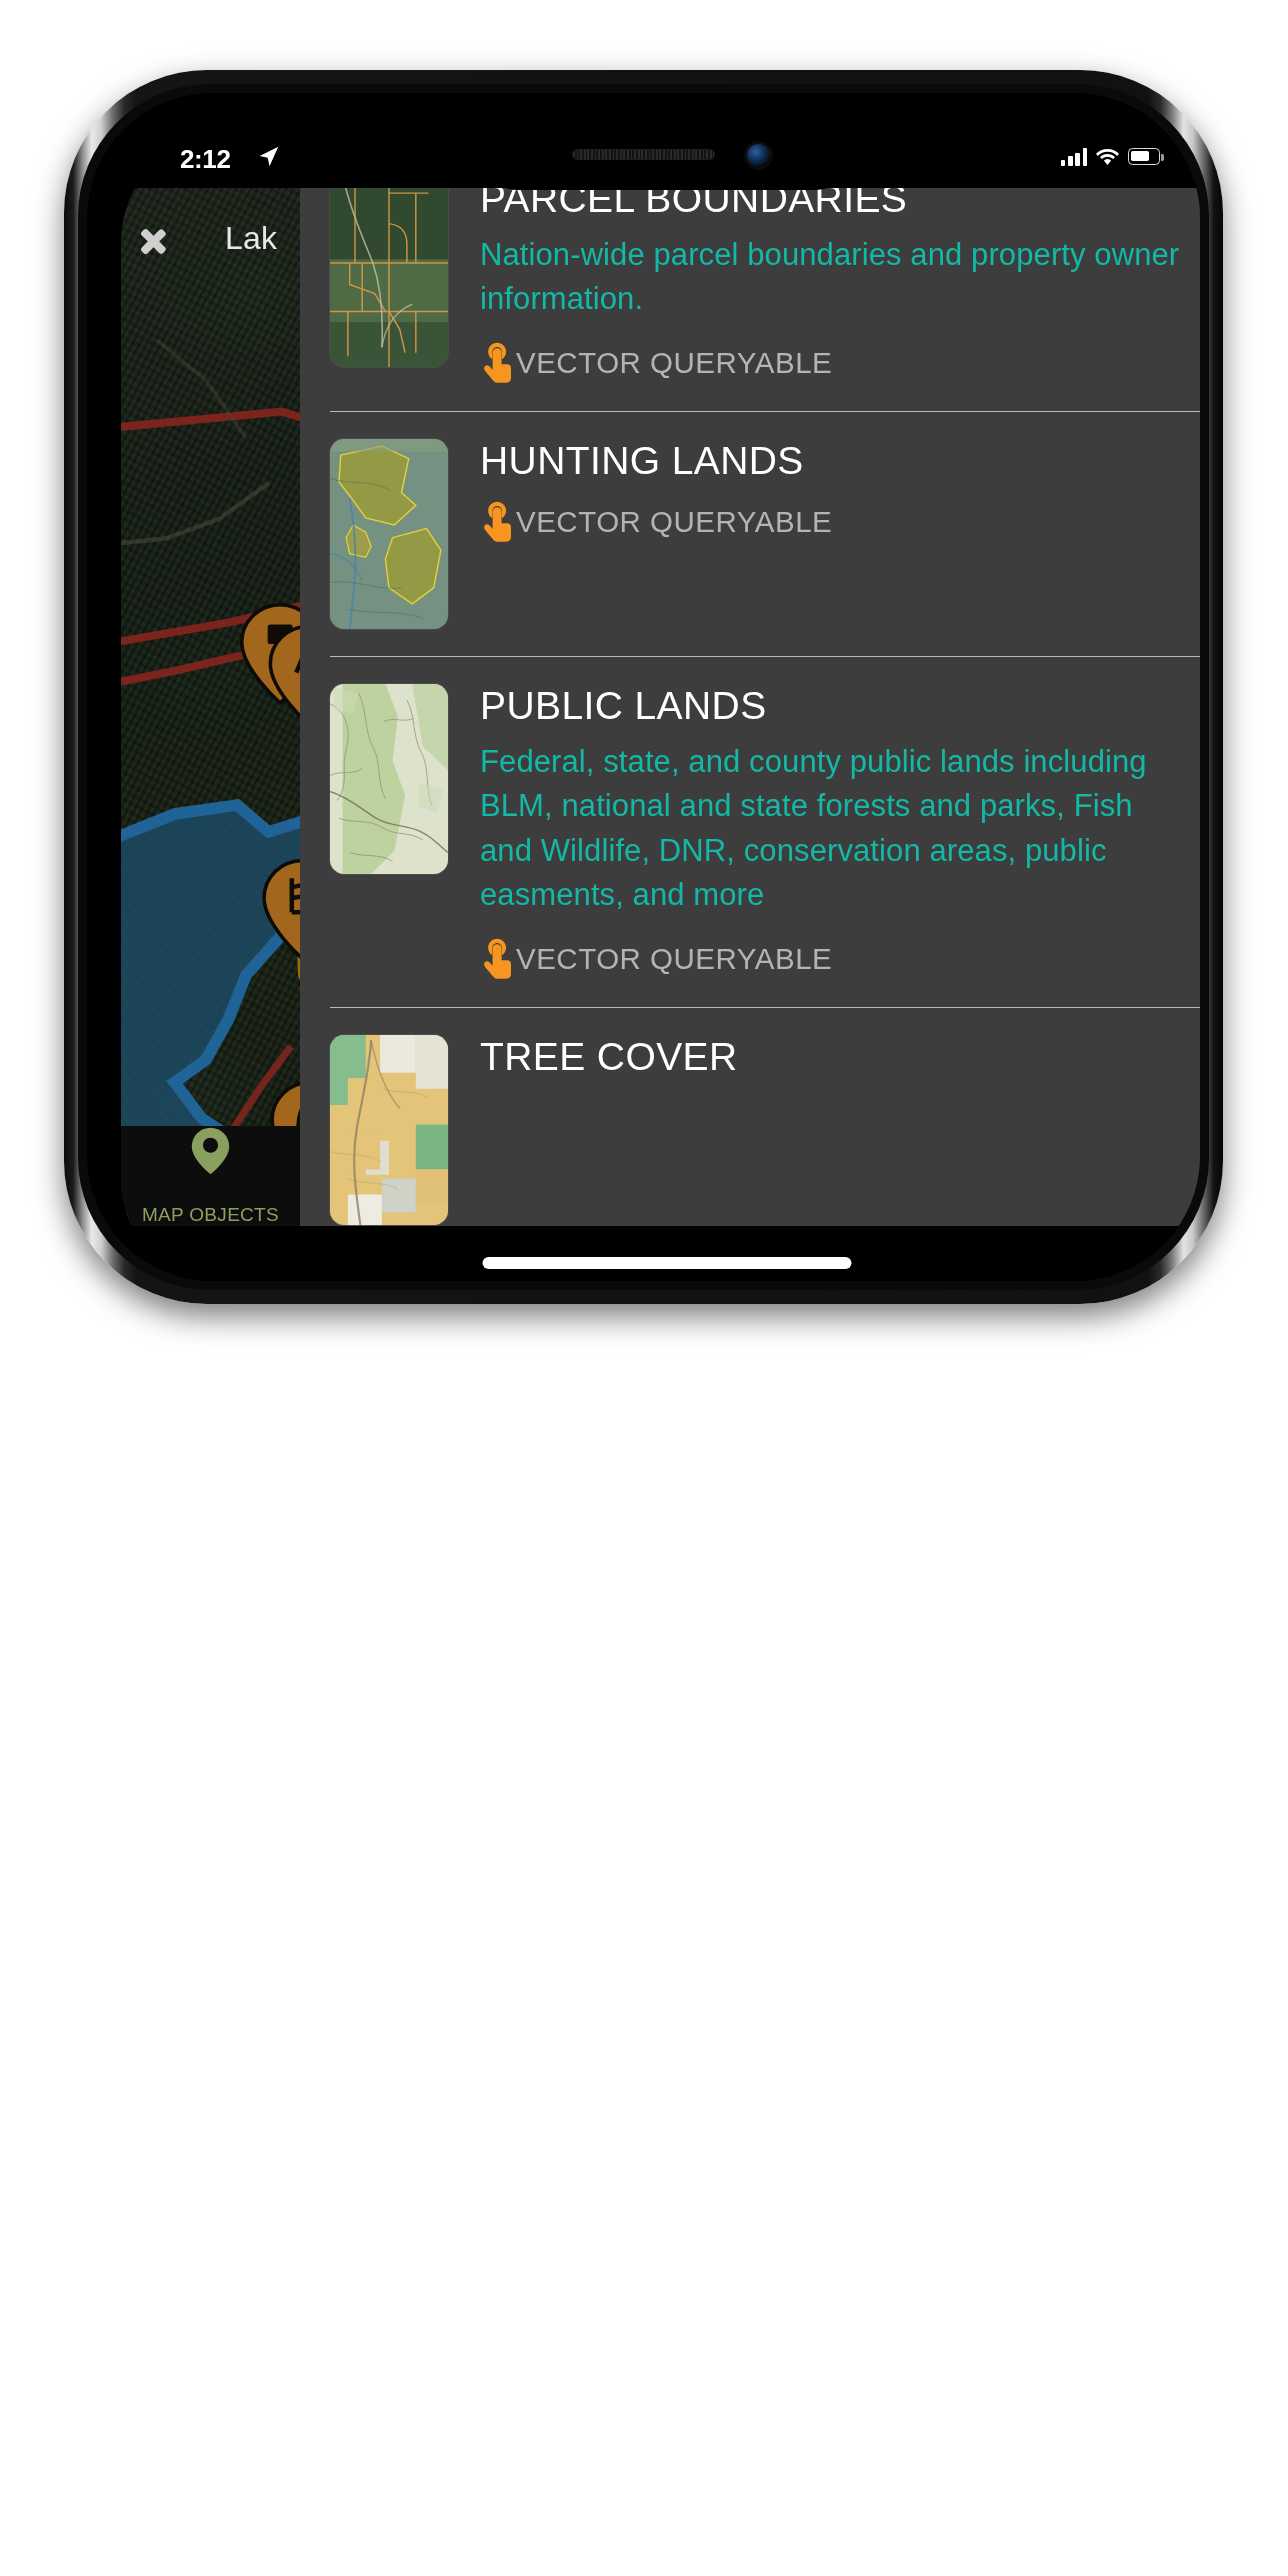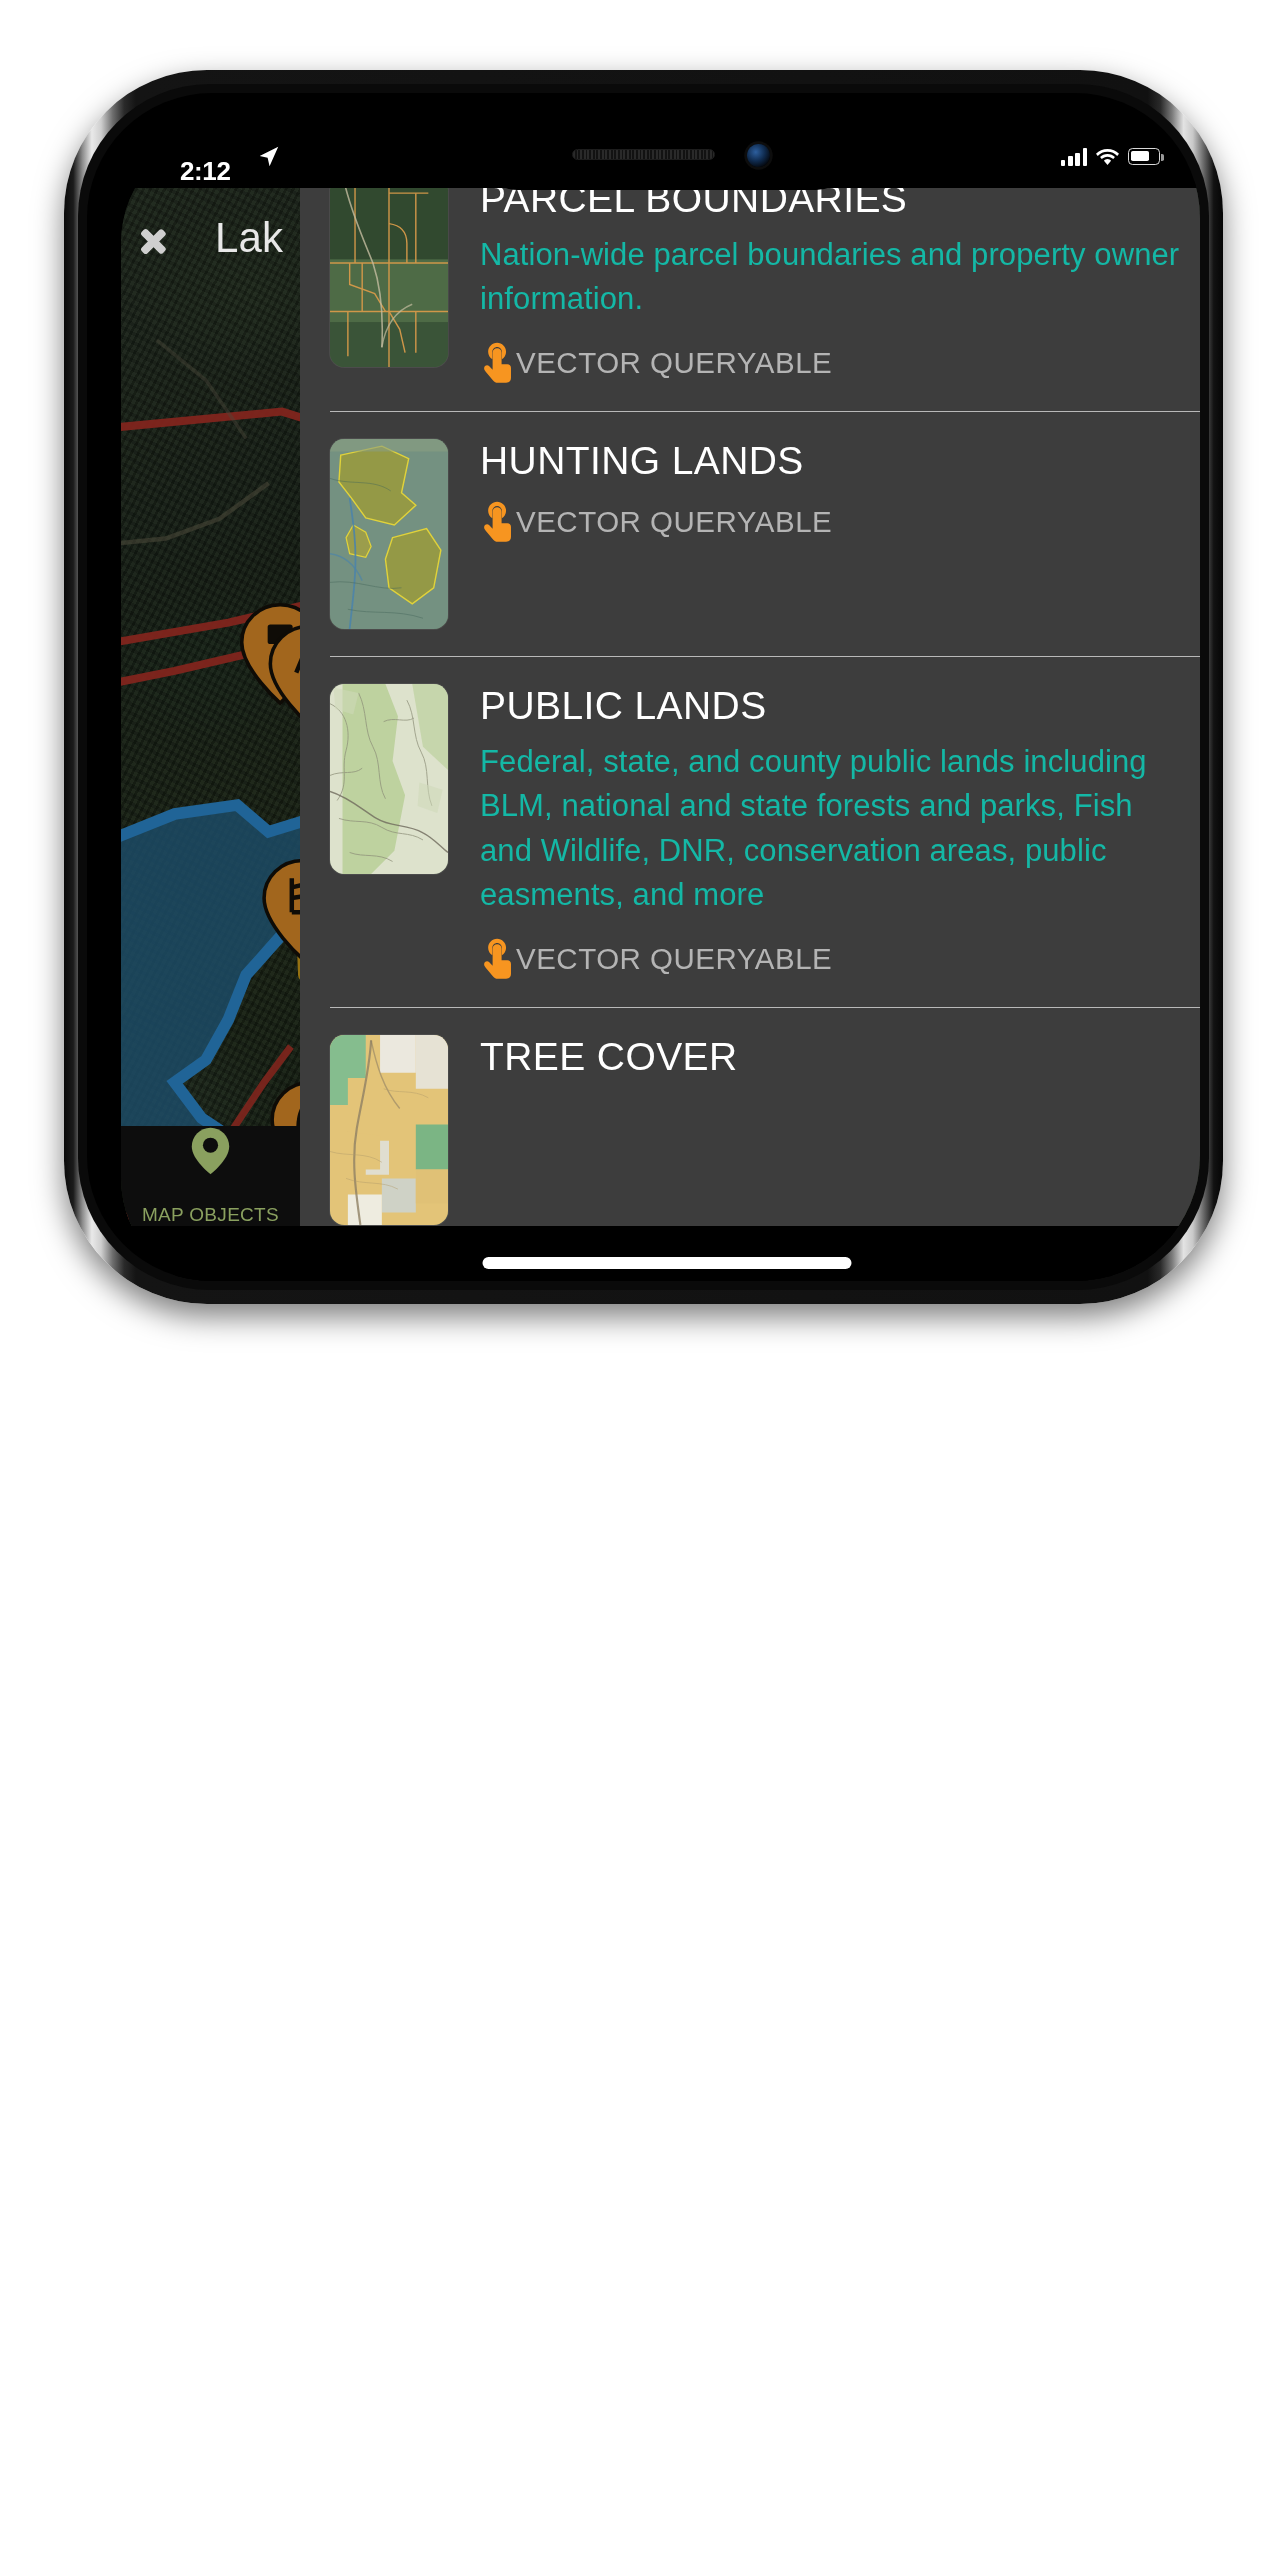--- a/index.html
+++ b/index.html
@@ -98,21 +98,20 @@
     z-index: 55;
     color: #fff;
     pointer-events: none;
   }
   .sb-time {
     position: absolute;
     left: 59px; top: 15px;
     font-size: 26px;
     font-weight: 600;
     letter-spacing: -0.4px;
-    margin-top: 12px;
   }
   .sb-loc {
     position: absolute;
     left: 136px; top: 16px;
     width: 23px; height: 23px;
   }
   .sb-right {
     position: absolute;
     right: 52px; top: 18px;
     display: flex; align-items: center; gap: 9px;
@@ -198,23 +197,23 @@
   }
   .back-chevron::before,
   .back-chevron::after {
     content: ""; position: absolute;
     left: 5.4px; width: 30px; height: 8px;
     background: #cfcfcf; border-radius: 2.7px;
   }
   .back-chevron::before { top: 15px; transform: rotate(135deg); transform-origin: left center; }
   .back-chevron::after  { top: 36px; transform: rotate(-135deg); transform-origin: left center; }
   .nav-title {
-    margin-left: 20px;
+    margin-left: 30px;
     color: #e8e8e8;
-    font-size: 42px;
+    font-size: 32px;
     font-weight: 400;
     letter-spacing: 0.2px;
     white-space: nowrap;
   }
 
   
   .tabbar {
     position: absolute;
     left: 0; bottom: 66px;
     width: 179px; height: 100px;

